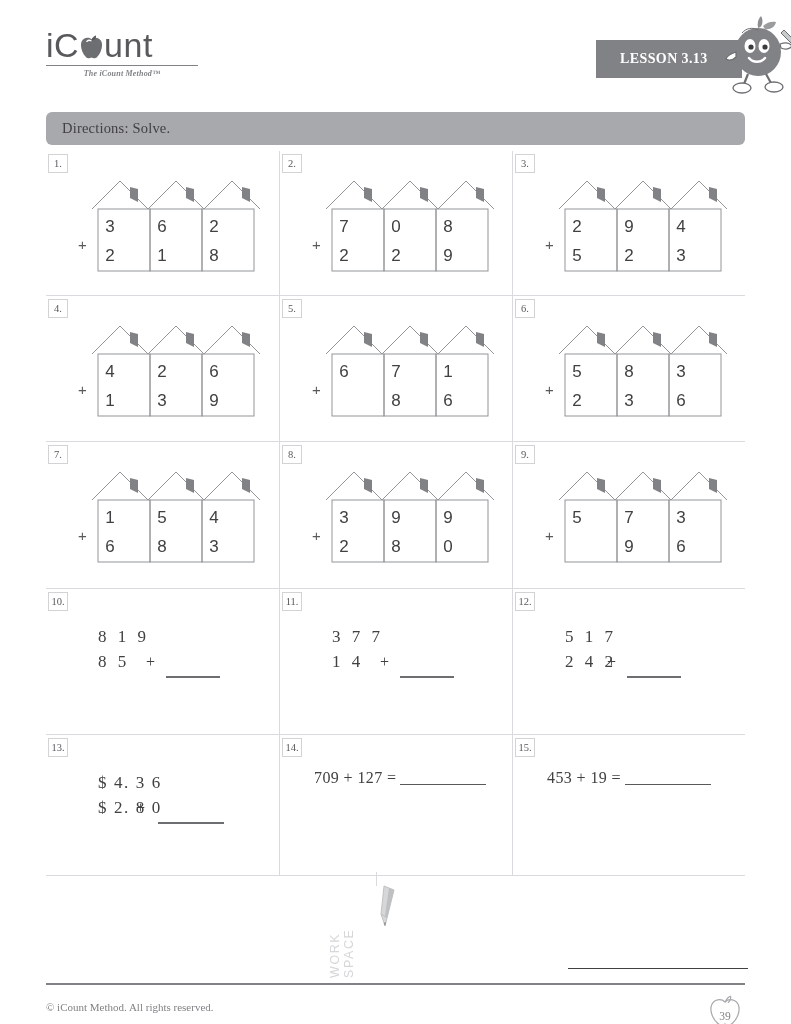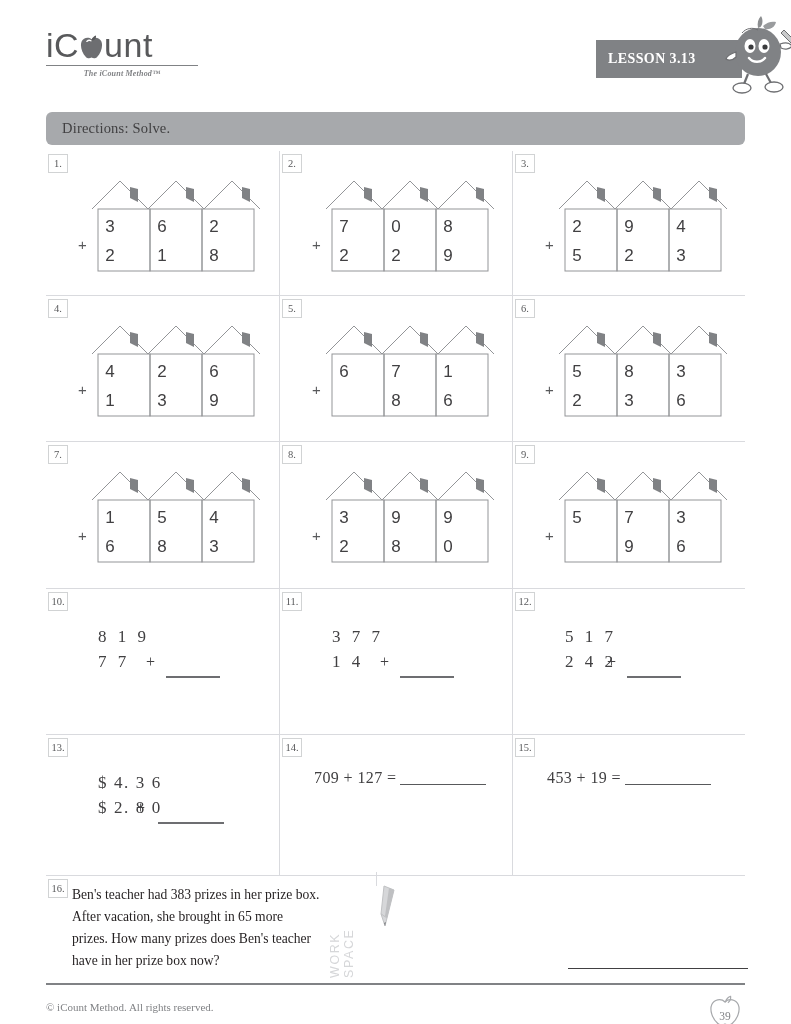--- a/index.html
+++ b/index.html
@@ -24,21 +24,21 @@
   .logo-tag { font-size: 8px; font-style: italic; font-weight: bold; color: #808285;
               text-align: center; width: 152px; margin-top: 3px; letter-spacing: .2px;
               font-family: "Liberation Serif", serif;}
 
   .title-block { position: absolute; left: 262px; top: 33px; width: 228px; text-align: right; }
   .title-line { font-size: 17.5px; color: #6d6e71; line-height: 1.32; font-weight: bold;
                 font-family: "Liberation Serif", serif; letter-spacing: .2px;}
 
   .lesson-badge { position: absolute; left: 550px; top: 40px; width: 146px; height: 38px;
                   background: #808285; color: #ffffff; display: flex; align-items: center;
-                  padding-left: 12px; font-size: 14px; font-weight: bold; letter-spacing: .4px;
+                  padding-left: 24px; font-size: 14px; font-weight: bold; letter-spacing: .4px;
                   font-family: "Liberation Serif", serif; }
   .mascot { position: absolute; left: 668px; top: 14px; width: 88px; height: 84px; }
 
   
   .directions { margin-top: 14px; height: 33px; background: #a7a9ac; border-radius: 6px;
                 display: flex; align-items: center; padding-left: 16px; }
   .directions span { font-size: 14.5px; color: #414042; letter-spacing: .2px; }
 
   
   .grid { margin-top: 6px; }
@@ -447,21 +447,21 @@
       </div>
     </div>
 
     <div class="row row-h4">
       <div class="cell">
         <div class="num-box">10.</div>
         <div class="valg">
           <div class="vline">8 1 9</div>
           <div class="vline with-plus">
             <span class="vsign">+</span>
-            <span>7 7</span>
+            <span>8 5</span>
           </div>
           <div class="vrule"></div>
         </div>
       </div>
 
       <div class="cell">
         <div class="num-box">11.</div>
         <div class="valg">
           <div class="vline">3 7 7</div>
           <div class="vline with-plus">
@@ -507,24 +507,20 @@
 
       <div class="cell">
         <div class="num-box">15.</div>
         <div class="eqn">
           <span>453 + 19 =</span><span class="blank"></span>
         </div>
       </div>
     </div>
 
     <div class="wordrow">
-      <div class="wp-left">
-        <div class="num-box">16.</div>
-        <div class="wp-text">Ben's teacher had 383 prizes in her prize box. After vacation, she brought in 65 more prizes. How many prizes does Ben's teacher have in her prize box now?</div>
-      </div>
       <div class="wp-divider"></div>
       <div class="workspace-label">WORK SPACE</div>
       <div class="pencil-icon">
         <svg width="26" height="44" viewBox="0 0 26 44">
           <path d="M4 2 L14 6 L7 34 L1 30 Z" fill="#d6d7d9" stroke="#c1c2c4" stroke-width="1"></path>
           <path d="M9 4 L14 6 L7 34 L5 32 Z" fill="#bfc0c2"></path>
           <path d="M1 30 L7 34 L5 42 Z" fill="#d6d7d9" stroke="#c1c2c4" stroke-width="1"></path>
           <path d="M4 39 L5 42 L6 38 Z" fill="#808285"></path>
         </svg>
       </div>

